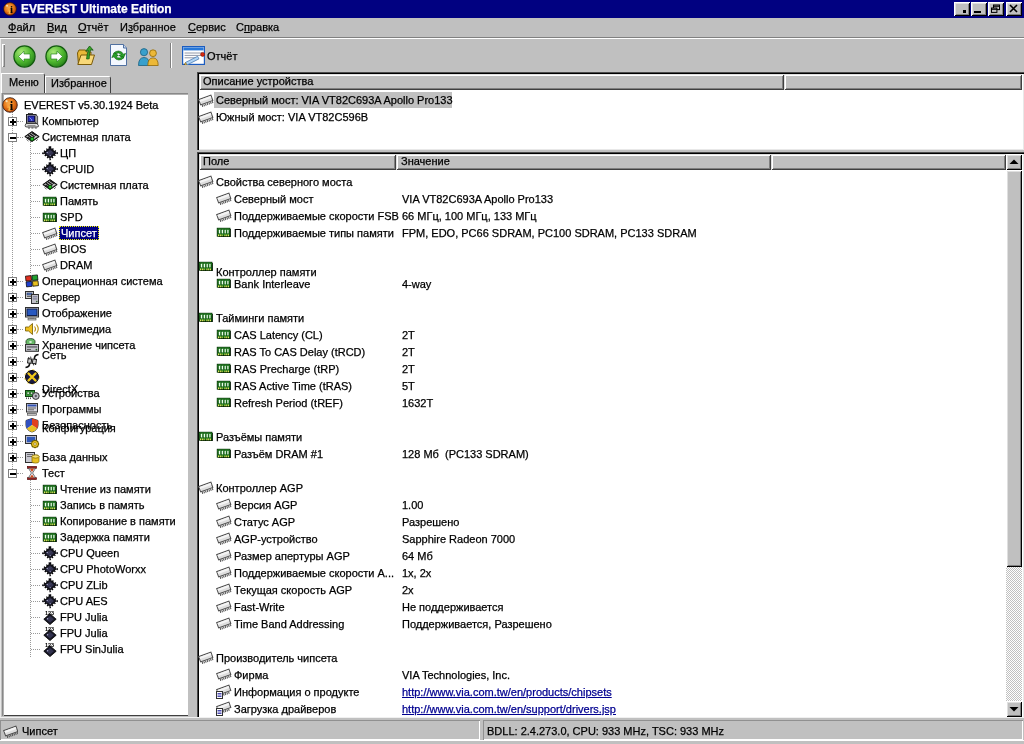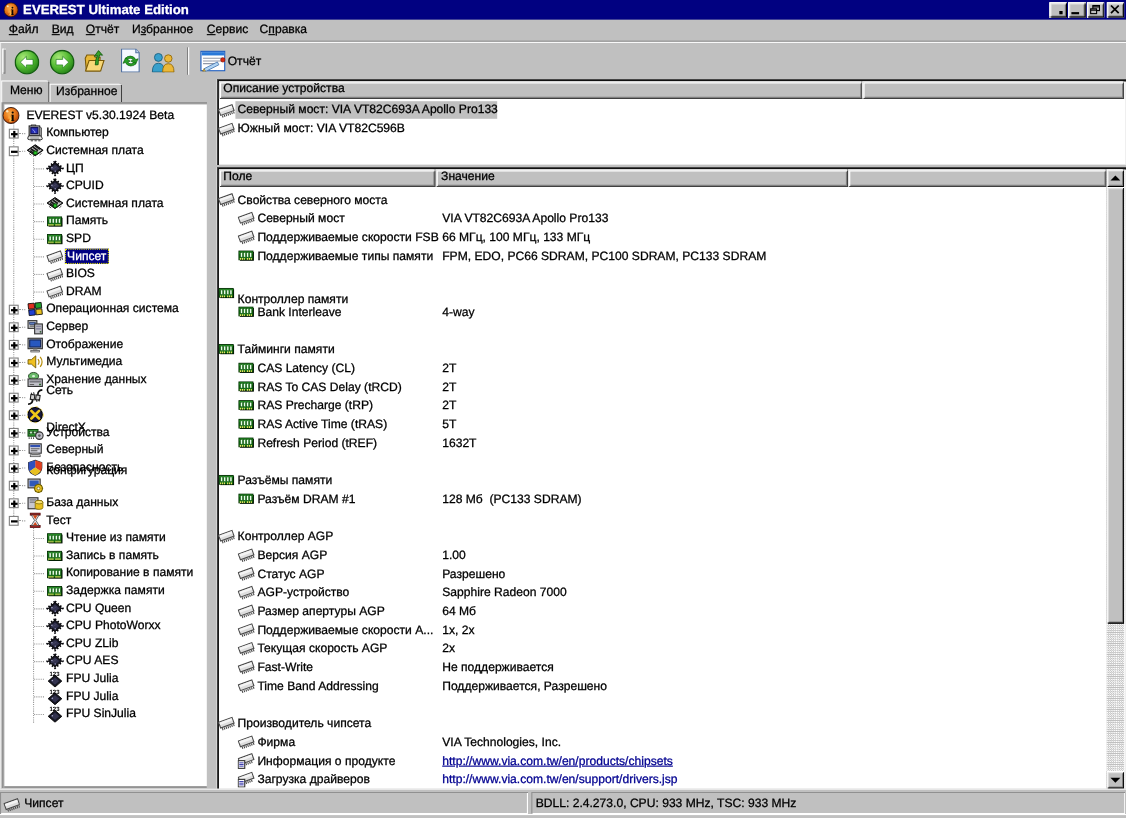--- a/index.html
+++ b/index.html
@@ -302,21 +302,21 @@
     <div style="position:absolute;left:3px;top:1px;width:2px;height:6px;background:#000"></div>
   </div>
 <svg class="ic" style="left:24px;top:337px" width="16" height="16" viewBox="0 0 16 16">
     <ellipse cx="6.5" cy="5" rx="4.6" ry="3.4" fill="#68b868" stroke="#204020" stroke-width="0.8"></ellipse>
     <ellipse cx="6.5" cy="5" rx="1.4" ry="1" fill="#d8f0d8"></ellipse>
     <rect x="1.5" y="7.5" width="13" height="6.8" fill="#c0c0c8" stroke="#303030"></rect>
     <rect x="2.8" y="9" width="10.4" height="1.8" fill="#78787f"></rect>
     <path d="M3 12.5h4" stroke="#606060"></path>
     <circle cx="12.4" cy="12.6" r="0.9" fill="#206020"></circle>
   </svg>
-<div class="row" style="left:42px;top:339px;height:13px;line-height:13px">Хранение данных</div>
+<div class="row" style="left:42px;top:339px;height:13px;line-height:13px">Хранение чипсета</div>
 <div class="abs" style="left:17px;top:361px;width:6px;height:1px;border-top:1px dotted #9a9a9a"></div>
 <div class="abs" style="left:8px;top:357px;width:9px;height:9px;background:#fff;border:1px solid #808080">
     <div style="position:absolute;left:1px;top:3px;width:6px;height:2px;background:#000"></div>
     <div style="position:absolute;left:3px;top:1px;width:2px;height:6px;background:#000"></div>
   </div>
 <svg class="ic" style="left:24px;top:353px" width="16" height="16" viewBox="0 0 16 16">
     <path d="M1.5 14.5 q4.5 -0.5 4 -4.5" fill="none" stroke="#101010" stroke-width="1.6"></path>
     <rect x="3.8" y="5.8" width="3.6" height="4.4" fill="#d0d0d0" stroke="#202020" transform="rotate(8 5.6 8)"></rect>
     <path d="M4.6 4 l0.4 2 M6.6 3.6 l0.4 2" stroke="#202020" stroke-width="0.9"></path>
     <path d="M14.5 1.5 q-4.5 0.5 -4 4.5" fill="none" stroke="#101010" stroke-width="1.6"></path>
@@ -354,21 +354,21 @@
     <div style="position:absolute;left:1px;top:3px;width:6px;height:2px;background:#000"></div>
     <div style="position:absolute;left:3px;top:1px;width:2px;height:6px;background:#000"></div>
   </div>
 <svg class="ic" style="left:24px;top:401px" width="16" height="16" viewBox="0 0 16 16">
     <rect x="2.5" y="2.5" width="11" height="8.5" fill="#d8d8e0" stroke="#303030"></rect>
     <rect x="3.5" y="3.5" width="9" height="2" fill="#3050b0"></rect>
     <path d="M4 7h8 M4 8.8h6" stroke="#505050" stroke-width="0.9"></path>
     <rect x="5" y="11" width="6" height="1.4" fill="#909090"></rect>
     <rect x="3.5" y="12.4" width="9" height="1.8" fill="#d0d0d0" stroke="#404040" stroke-width="0.6"></rect>
   </svg>
-<div class="row" style="left:42px;top:403px;height:13px;line-height:13px">Северный</div>
+<div class="row" style="left:42px;top:403px;height:13px;line-height:13px">Программы</div>
 <div class="abs" style="left:17px;top:425px;width:6px;height:1px;border-top:1px dotted #9a9a9a"></div>
 <div class="abs" style="left:8px;top:421px;width:9px;height:9px;background:#fff;border:1px solid #808080">
     <div style="position:absolute;left:1px;top:3px;width:6px;height:2px;background:#000"></div>
     <div style="position:absolute;left:3px;top:1px;width:2px;height:6px;background:#000"></div>
   </div>
 <svg class="ic" style="left:24px;top:417px" width="16" height="16" viewBox="0 0 16 16">
     <path d="M8 1.5 L14 3.5 V8 Q14 13 8 15 Q2 13 2 8 V3.5 Z" fill="#e8e8e8" stroke="#303030"></path>
     <path d="M8 1.5 L14 3.5 V8 Q14 10 13 11.5 L8 8 Z" fill="#e04020"></path>
     <path d="M8 1.5 L2 3.5 V8 Q2 10 3 11.5 L8 8 Z" fill="#3050c0"></path>
     <path d="M3 11.5 Q5 14 8 15 Q11 14 13 11.5 L8 8 Z" fill="#e8c020"></path>
@@ -826,21 +826,21 @@
 <svg class="ic" style="left:216px;top:700px" width="16" height="16" viewBox="0 0 16 16">
     <g transform="rotate(-20 8 8) translate(0 -1)">
       <rect x="1.6" y="5.2" width="13" height="5.6" fill="#dedede" stroke="#4a4a4a" stroke-width="1"></rect>
       <rect x="2.2" y="5.8" width="11.8" height="2.2" fill="#f4f4f4"></rect>
       <path d="M3 11.4v2 M4.8 11.4v2 M6.6 11.4v2 M8.4 11.4v2 M10.2 11.4v2 M12 11.4v2" stroke="#4a4a4a" stroke-width="1"></path>
     </g>
     <rect x="0.5" y="8.5" width="6" height="7" fill="#fff" stroke="#303030"></rect>
     <path d="M1.5 10.5h4 M1.5 12h4 M1.5 13.5h4" stroke="#2020a0" stroke-width="0.8"></path>
   </svg>
 <div class="row" style="left:234px;top:703px">Загрузка драйверов</div>
-<div class="row" style="left:402px;top:703px;color:#000090;">http://www.via.com.tw/en/support/drivers.jsp</div>
+<div class="row" style="left:402px;top:703px;color:#000090;text-decoration:underline">http://www.via.com.tw/en/support/drivers.jsp</div>
 <div class="abs" style="left:1006px;top:154px;width:16px;height:563px;background:repeating-conic-gradient(#fff 0% 25%, #c0c0c0 0% 50%) 0 0/2px 2px"></div>
 <div style="position:absolute;left:1006px;top:154px;width:16px;height:16px;background:#c0c0c0;box-shadow:inset 1px 1px 0 #fff,inset -1px -1px 0 #000,inset 2px 2px 0 #dfdfdf,inset -2px -2px 0 #808080;">
     <svg width="16" height="16" viewBox="0 0 16 16" style="position:absolute">
       <path d="M8 5.5 L12.5 10 h-9 Z" fill="#000"></path>
     </svg>
   </div>
 <div style="position:absolute;left:1006px;top:170px;width:16px;height:397px;background:#c0c0c0;box-shadow:inset 1px 1px 0 #fff,inset -1px -1px 0 #000,inset 2px 2px 0 #dfdfdf,inset -2px -2px 0 #808080;"></div>
 <div style="position:absolute;left:1006px;top:701px;width:16px;height:16px;background:#c0c0c0;box-shadow:inset 1px 1px 0 #fff,inset -1px -1px 0 #000,inset 2px 2px 0 #dfdfdf,inset -2px -2px 0 #808080;">
     <svg width="16" height="16" viewBox="0 0 16 16" style="position:absolute">
       <path d="M8 10.5 L3.5 6 h9 Z" fill="#000"></path>

